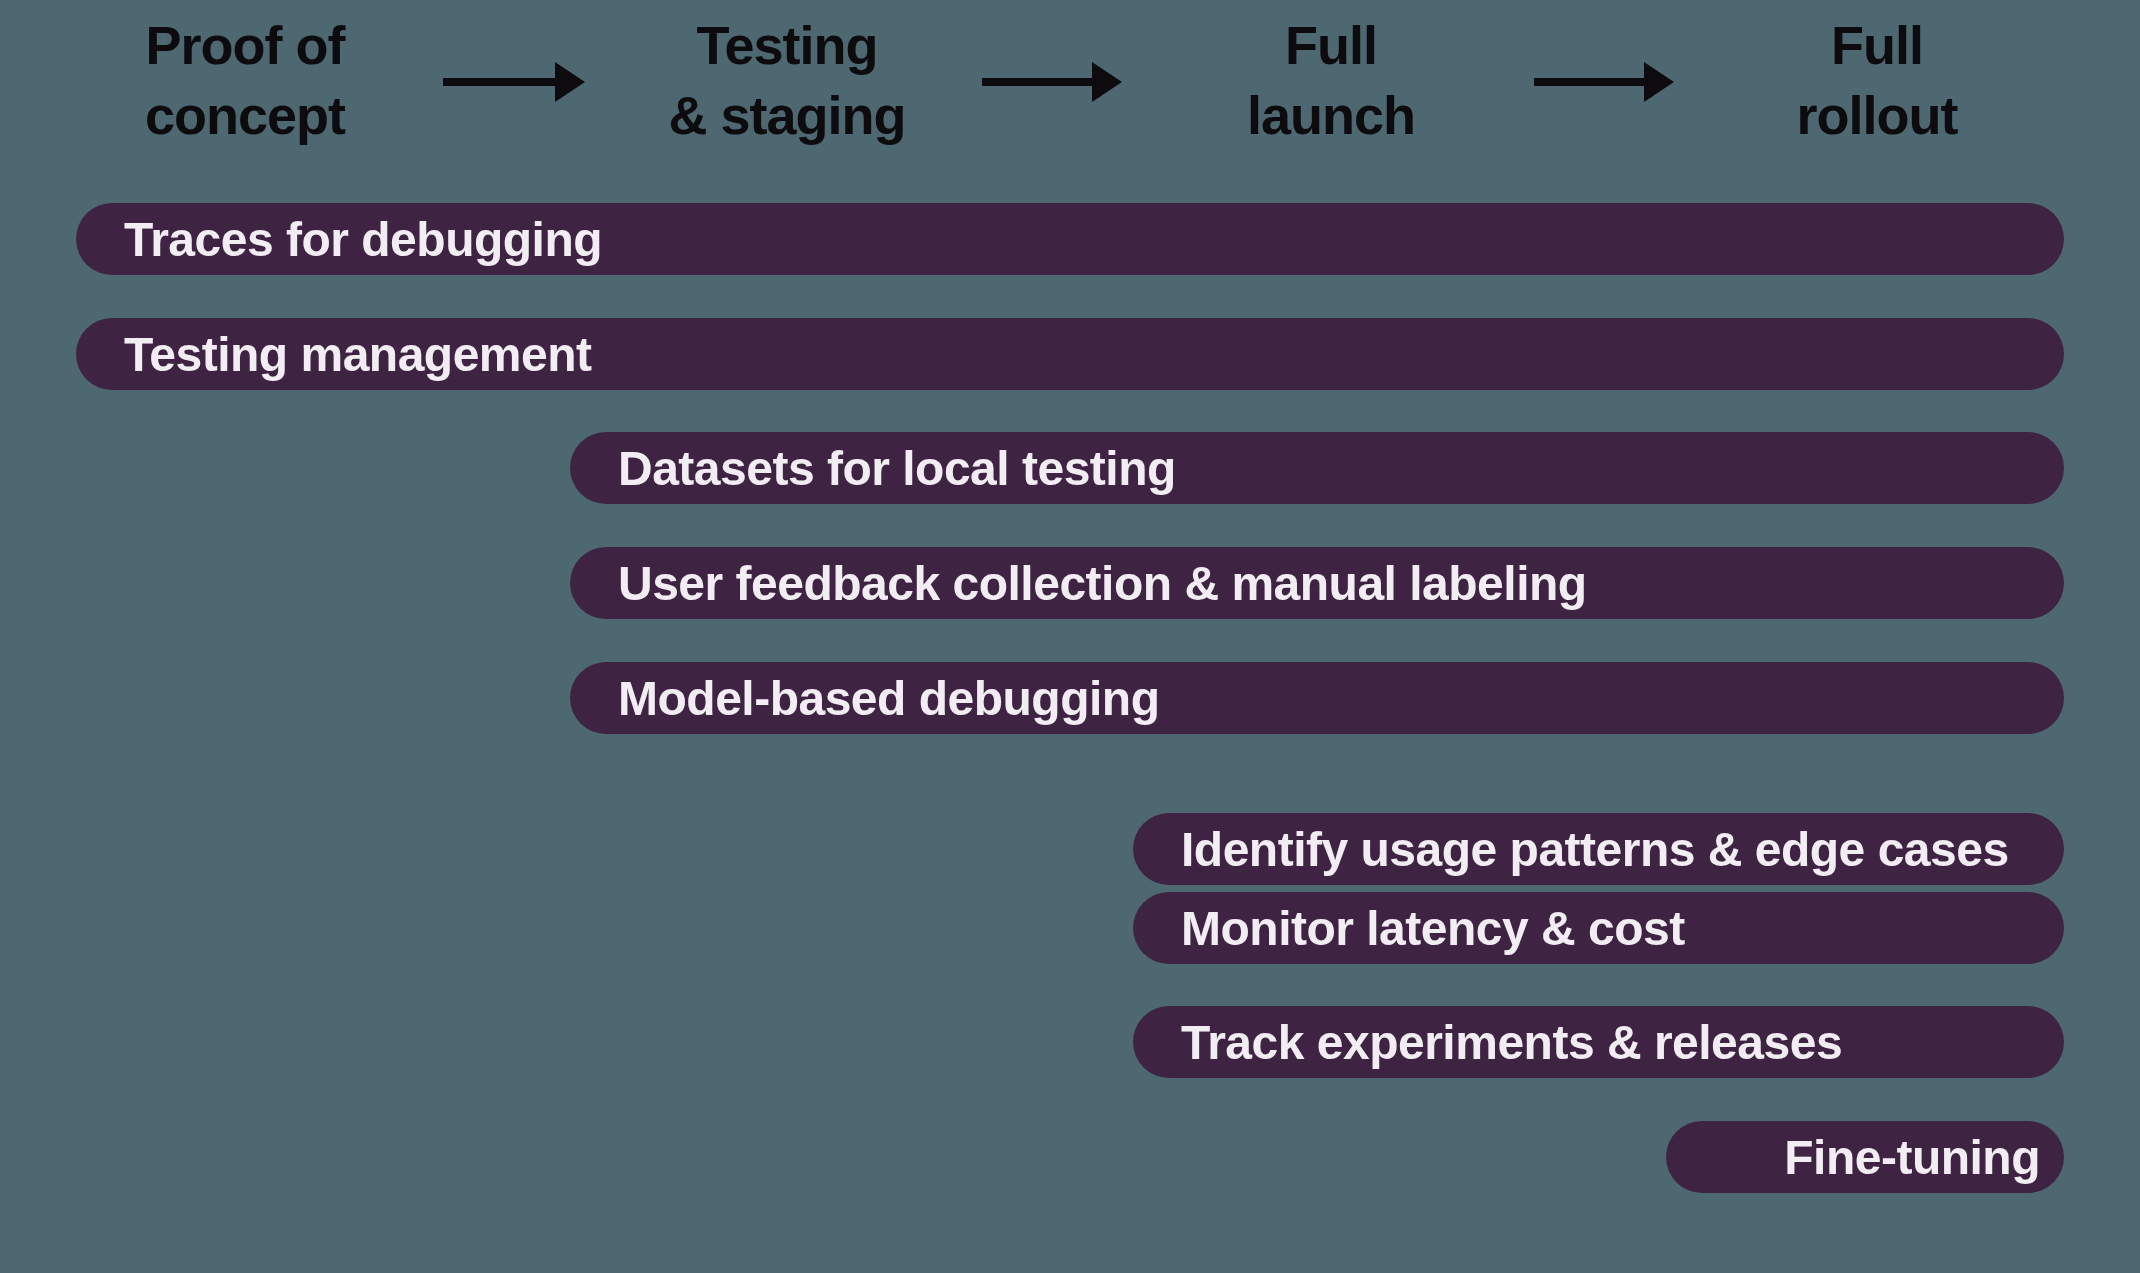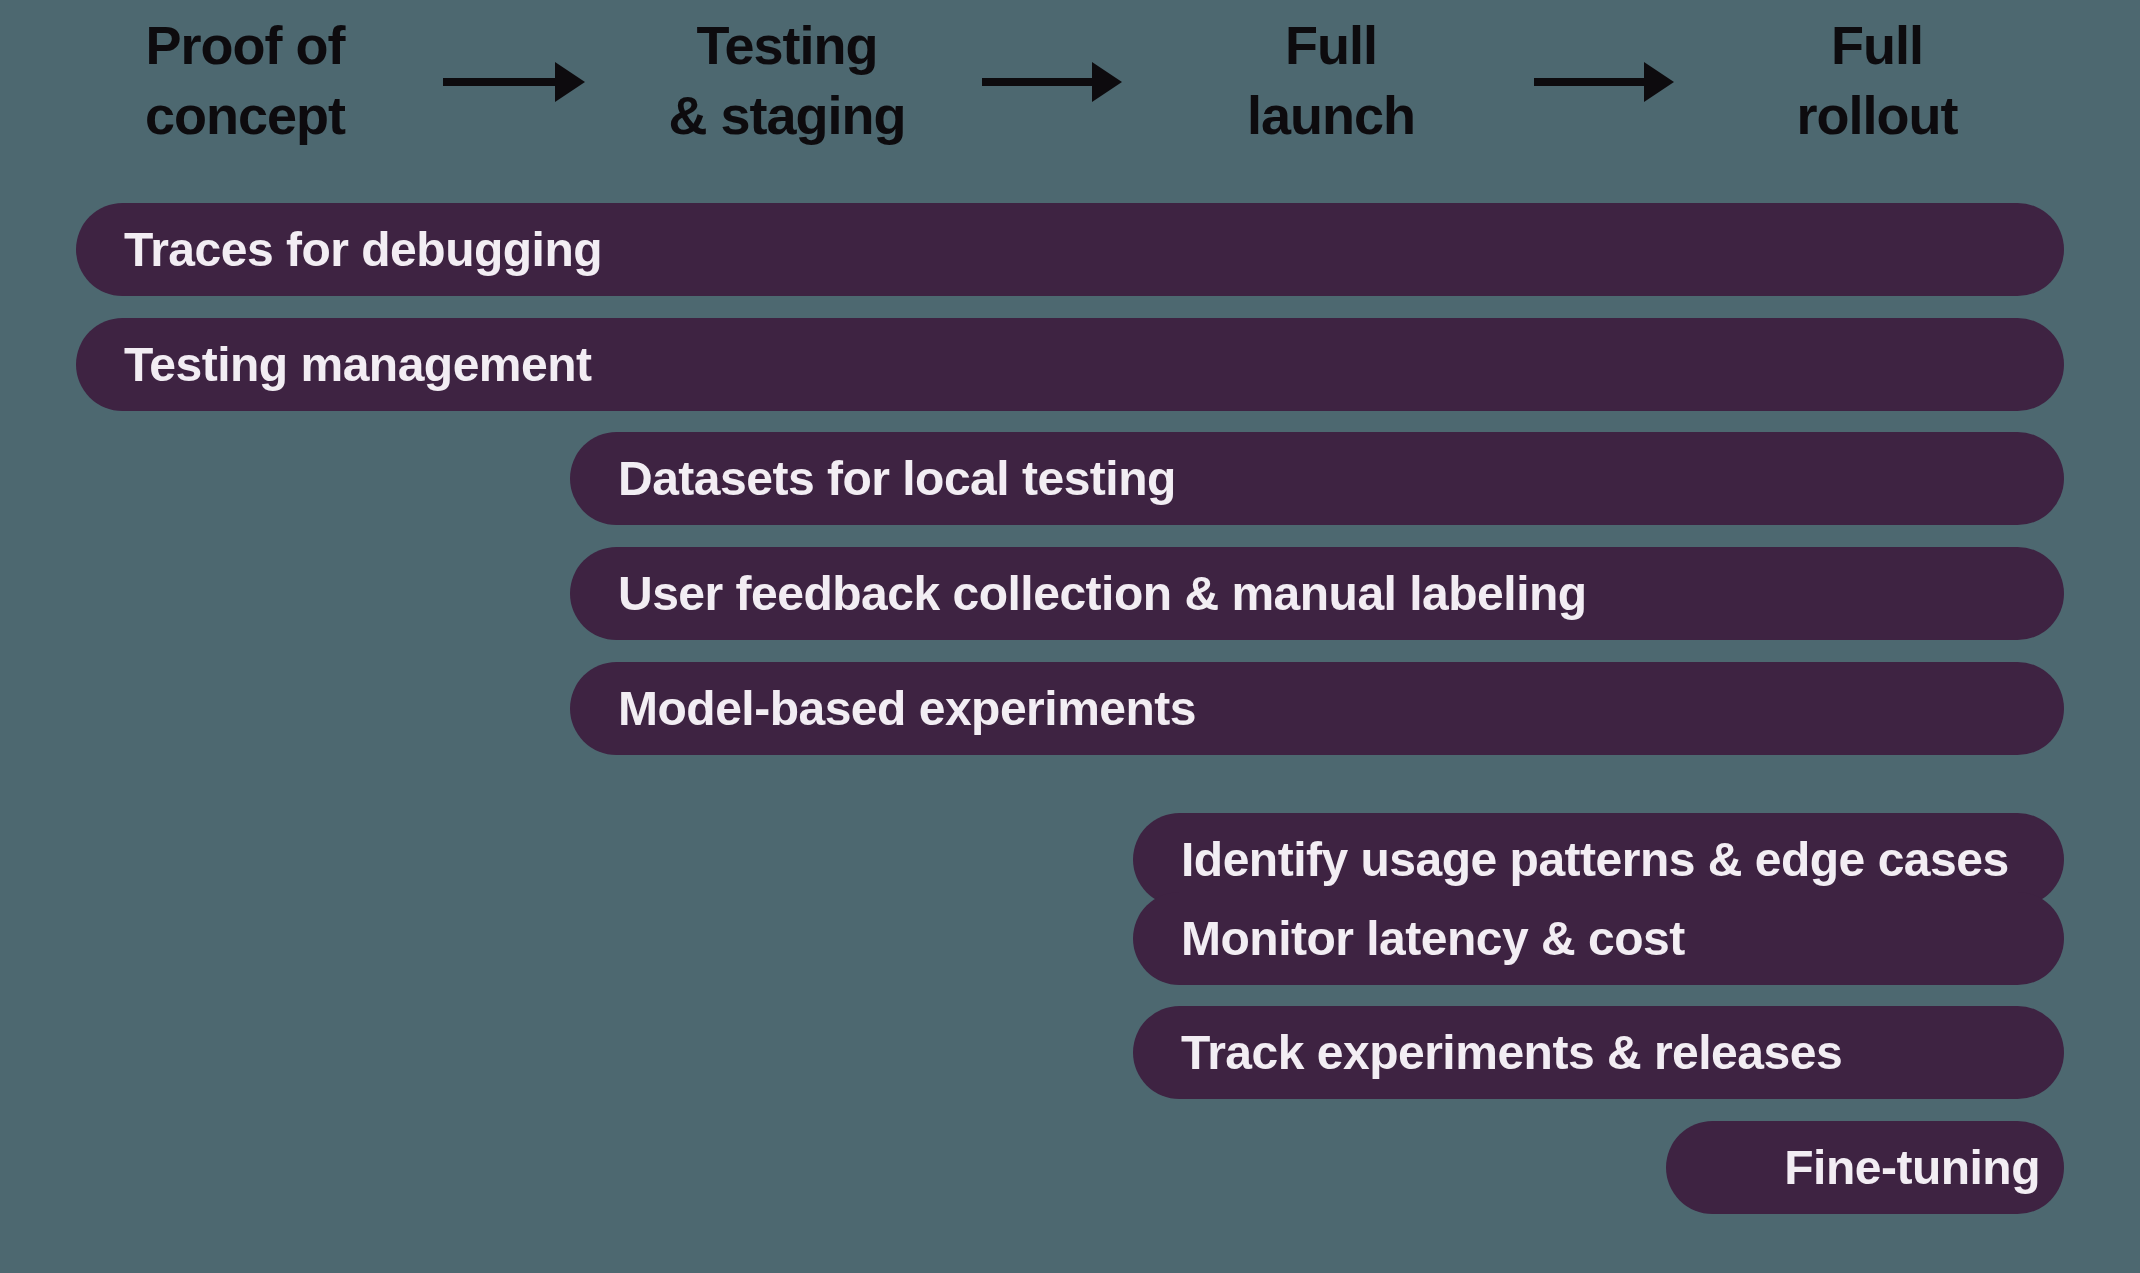--- a/index.html
+++ b/index.html
@@ -42,21 +42,21 @@
     position: absolute;
     top: 0;
     width: 0;
     height: 0;
     border-top: 20px solid transparent;
     border-bottom: 20px solid transparent;
     border-left: 30px solid var(--arrow, #0d0b0e);
   }
   .bar {
     position: absolute;
-    height: 93px;
+    height: 72px;
     border-radius: 46.5px;
     background: var(--bar, #3e2342);
     display: flex;
     align-items: center;
     box-sizing: border-box;
   }
   .bar.align-left { justify-content: flex-start; padding: 0 48px; }
   .bar.align-center { justify-content: flex-end; padding: 7px 24px; }
   .bar-label {
     font-size: 48px;
@@ -101,21 +101,21 @@
       <div class="bar align-left" style="left: 76px; top: 318px; width: 1988px;">
         <span class="bar-label">Testing management</span>
       </div>
       <div class="bar align-left" style="left: 570px; top: 432px; width: 1494px;">
         <span class="bar-label">Datasets for local testing</span>
       </div>
       <div class="bar align-left" style="left: 570px; top: 547px; width: 1494px;">
         <span class="bar-label">User feedback collection &amp; manual labeling</span>
       </div>
       <div class="bar align-left" style="left: 570px; top: 662px; width: 1494px;">
-        <span class="bar-label">Model-based experiments</span>
+        <span class="bar-label">Model-based debugging</span>
       </div>
       <div class="bar align-left" style="left: 1133px; top: 777px; width: 931px; margin-top: 36px;">
         <span class="bar-label">Identify usage patterns &amp; edge cases</span>
       </div>
       <div class="bar align-left" style="left: 1133px; top: 892px; width: 931px;">
         <span class="bar-label">Monitor latency &amp; cost</span>
       </div>
       <div class="bar align-left" style="left: 1133px; top: 1006px; width: 931px;">
         <span class="bar-label">Track experiments &amp; releases</span>
       </div>

